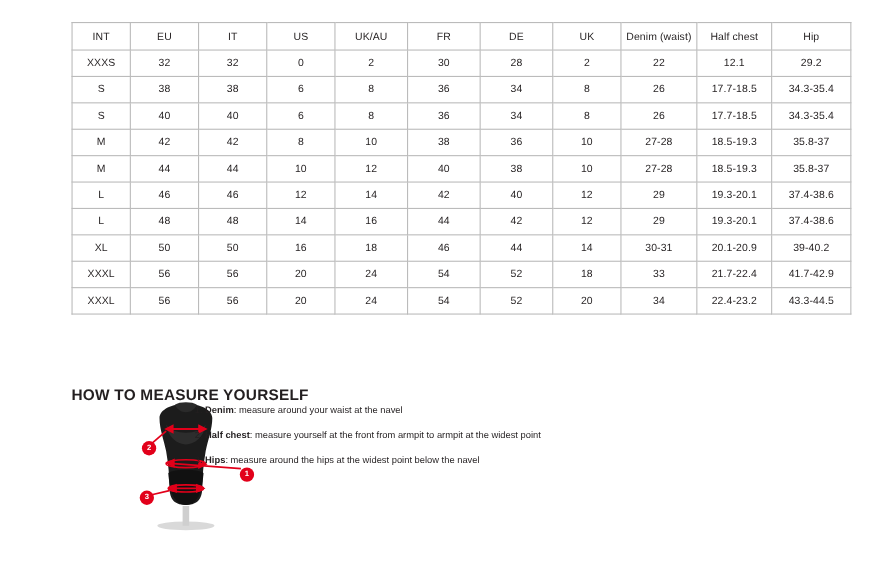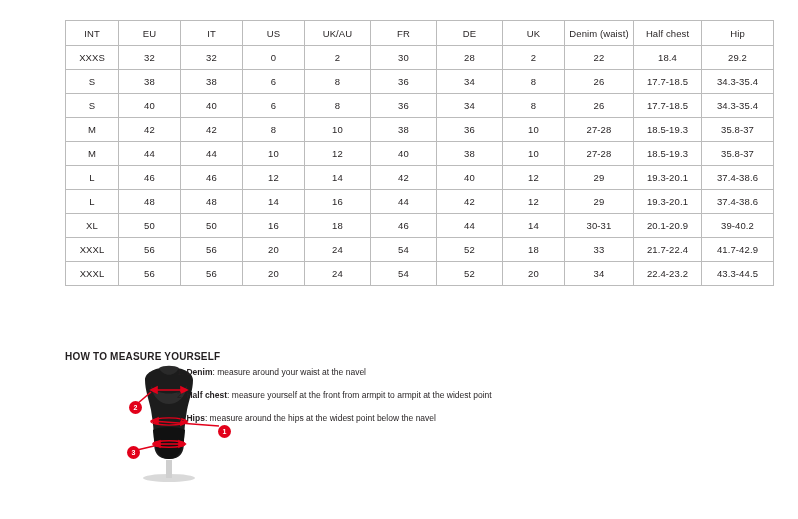--- a/index.html
+++ b/index.html
@@ -59,21 +59,21 @@
   col.c7 { width: 62px; }
   col.c8 { width: 69px; }
   col.c9 { width: 68px; }
   col.c10 { width: 72px; }
 
   
   .measure-title {
     position: absolute;
     left: 65px;
     top: 351px;
-    font-size: 10px;
+    font-size: 14px;
     font-weight: bold;
     letter-spacing: 0.2px;
     color: #231f20;
   }
   .measure-block {
     position: absolute;
     left: 65px;
     top: 364px;
     width: 670px;
     height: 130px;
@@ -157,21 +157,21 @@
         <tr>
           <td>XXXS</td>
           <td>32</td>
           <td>32</td>
           <td>0</td>
           <td>2</td>
           <td>30</td>
           <td>28</td>
           <td>2</td>
           <td>22</td>
-          <td>18.4</td>
+          <td>12.1</td>
           <td>29.2</td>
         </tr>
         <tr>
           <td>S</td>
           <td>38</td>
           <td>38</td>
           <td>6</td>
           <td>8</td>
           <td>36</td>
           <td>34</td>

